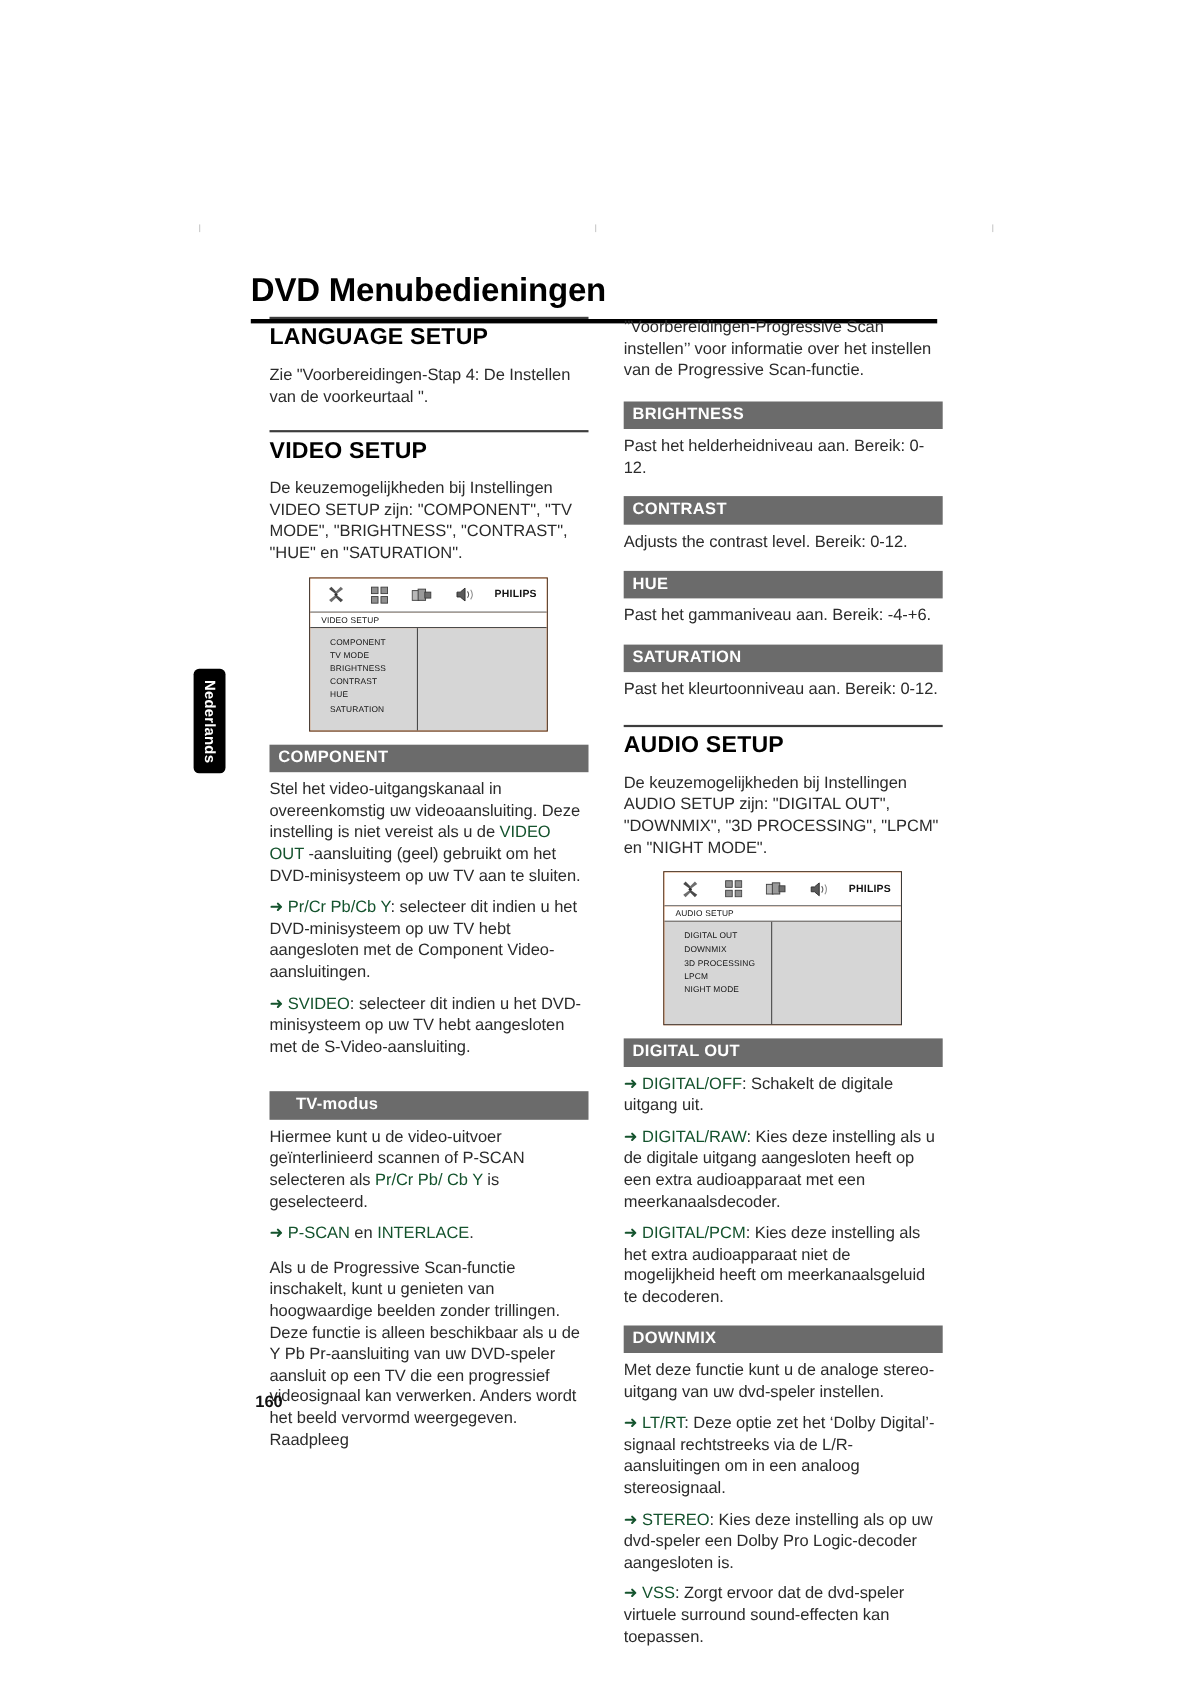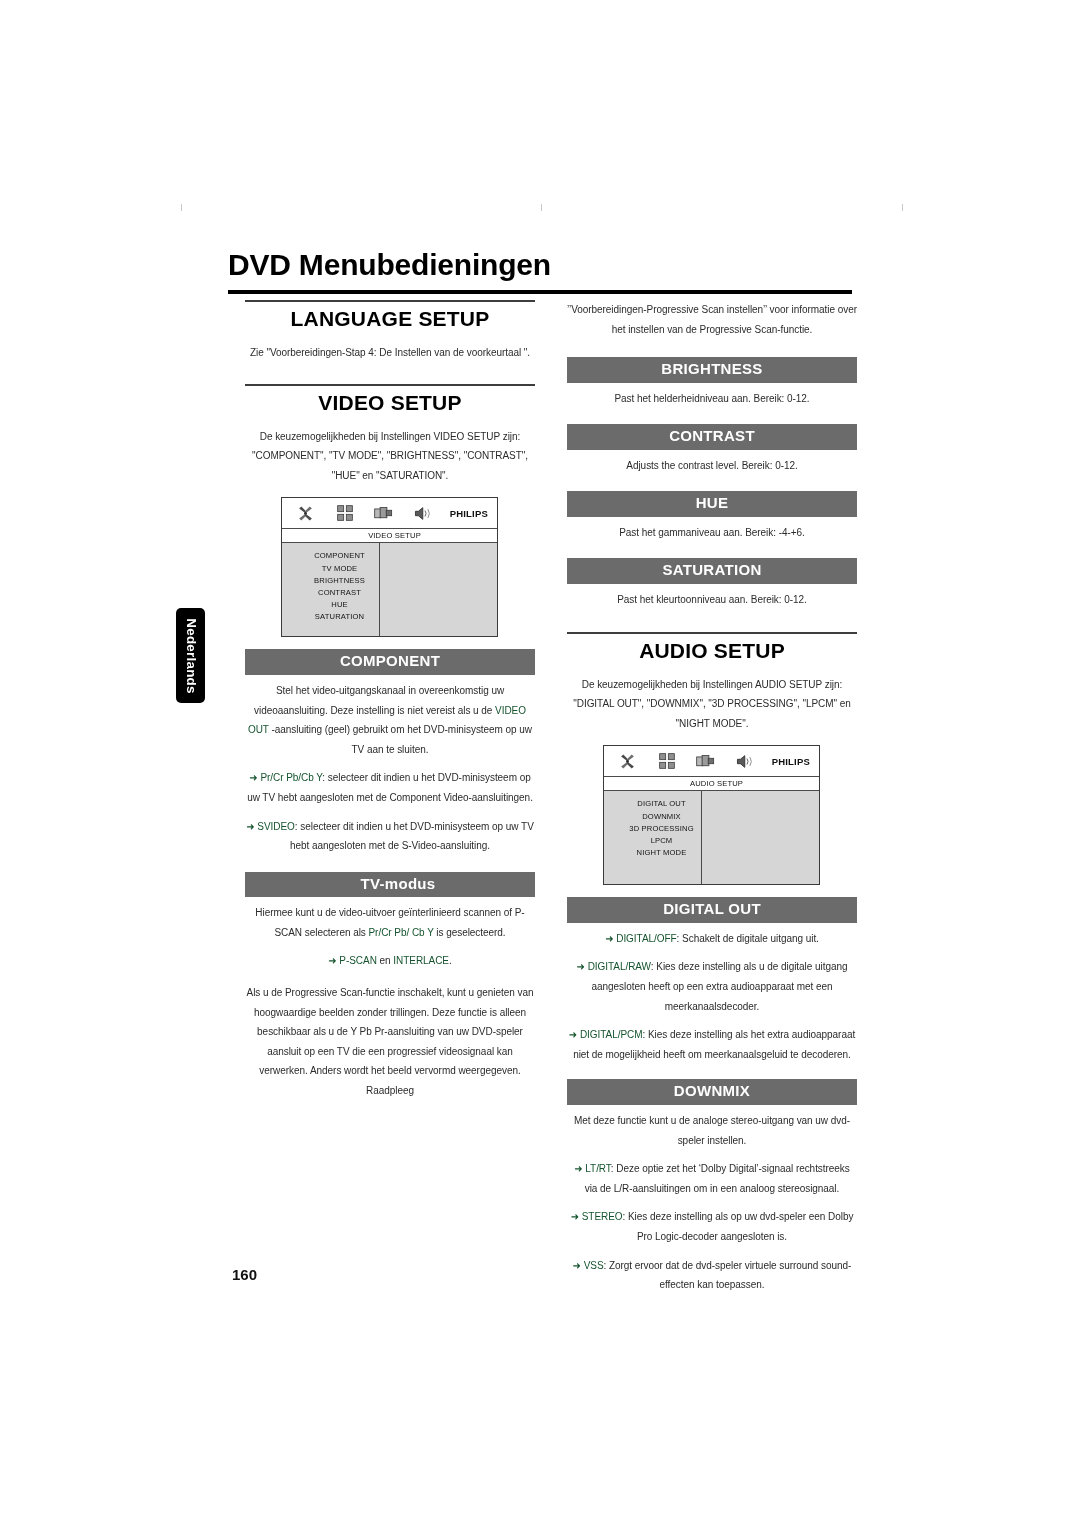--- a/index.html
+++ b/index.html
@@ -70,42 +70,41 @@
     color: #fff;
     font-size: 13.5px;
     font-weight: bold;
     letter-spacing: 0.2px;
   }
 
   
   .col {
     position: absolute;
     width: 290px;
-    top: 300px;
-    text-align: center;
+    top: 288px;
   }
   .col-left  { left: 245px; }
   .col-right { left: 567px; }
 
   
   .sec-rule {
     height: 2px;
     background: #3d3d3d;
     margin: 0 0 6px 0;
   }
   .sec-title {
     font-size: 21px;
     font-weight: bold;
     letter-spacing: 0.2px;
     color: #000;
     margin: 0 0 13px 0;
     line-height: 1.05;
   }
   p.body {
-    font-size: 10px;
+    font-size: 15px;
     line-height: 19.6px;
     margin: 0 0 9px 0;
     color: #2b2b2b;
     letter-spacing: -0.05px;
   }
   p.body b { font-weight: normal; color: #14532d; }
   .arrow { font-weight: bold; }
 
   
   .bar {
@@ -264,21 +263,21 @@
         </div>
         <div class="osd-right"></div>
       </div>
     </div>
 
     <div class="bar">COMPONENT</div>
     <p class="body"><span>Stel het video-uitgangskanaal in overeenkomstig uw videoaansluiting.  Deze instelling is niet vereist als u de </span><b>VIDEO OUT</b><span> -aansluiting (geel) gebruikt om het DVD-minisysteem op uw TV aan te sluiten.</span></p>
     <p class="body"><b class="arrow">➜</b> <b>Pr/Cr Pb/Cb Y</b><span>: selecteer dit indien u het DVD-minisysteem op uw TV hebt aangesloten met de Component Video-aansluitingen.</span></p>
     <p class="body"><b class="arrow">➜</b> <b>SVIDEO</b><span>: selecteer dit indien u het DVD-minisysteem op uw TV hebt aangesloten met de S-Video-aansluiting.</span></p>
 
-    <div class="bar" style="margin-top:16px;padding-left:24px;">TV-modus</div>
+    <div class="bar" style="margin-top:31px;padding-left:24px;">TV-modus</div>
     <p class="body"><span>Hiermee kunt u de video-uitvoer geïnterlinieerd scannen of P-SCAN selecteren als </span><b>Pr/Cr Pb/ Cb Y</b><span> is geselecteerd.</span></p>
     <p class="body"><b class="arrow">➜</b> <b>P-SCAN</b><span> en </span><b>INTERLACE</b><span>.</span></p>
     <p class="body" style="margin-top:12px;">Als u de Progressive Scan-functie inschakelt, kunt u genieten van hoogwaardige beelden zonder trillingen. Deze functie is alleen beschikbaar als u de Y Pb Pr-aansluiting van uw DVD-speler aansluit op een TV die een progressief videosignaal kan verwerken. Anders wordt het beeld vervormd weergegeven. Raadpleeg</p>
 
   </div>
 
   <div class="col col-right">
 
     <p class="body">’’Voorbereidingen-Progressive Scan instellen’’ voor informatie over het instellen van de Progressive Scan-functie.</p>
 

